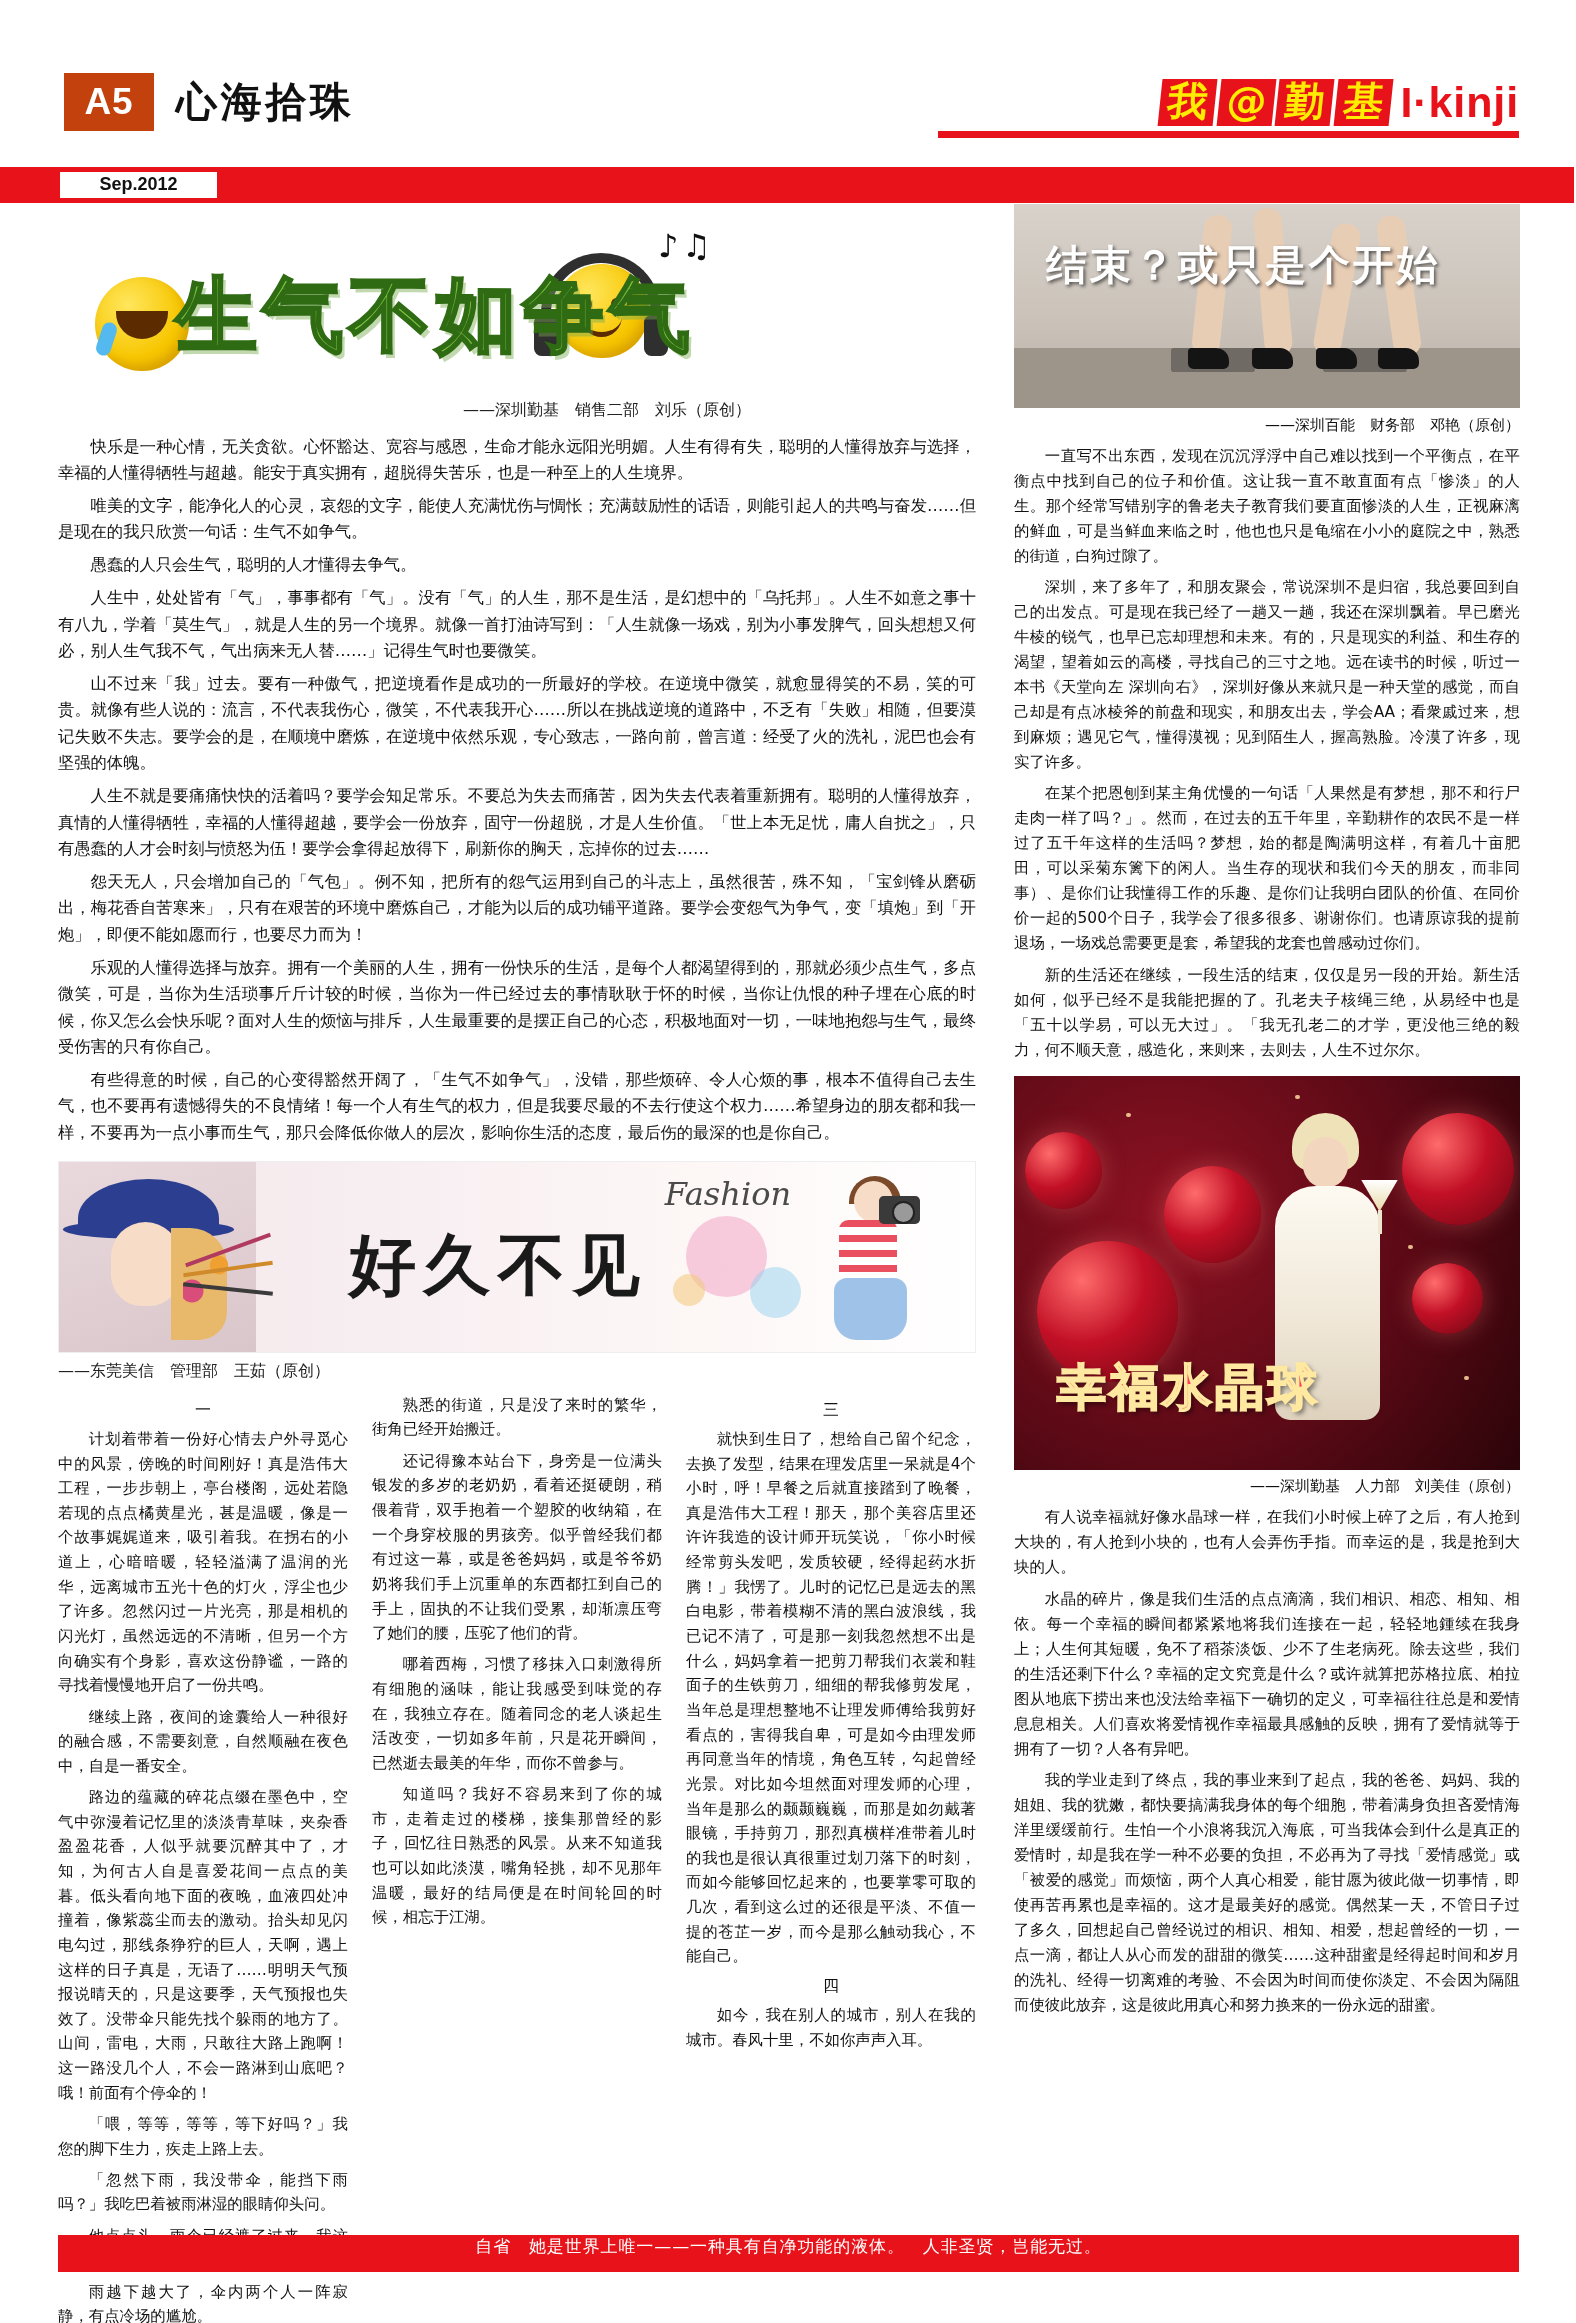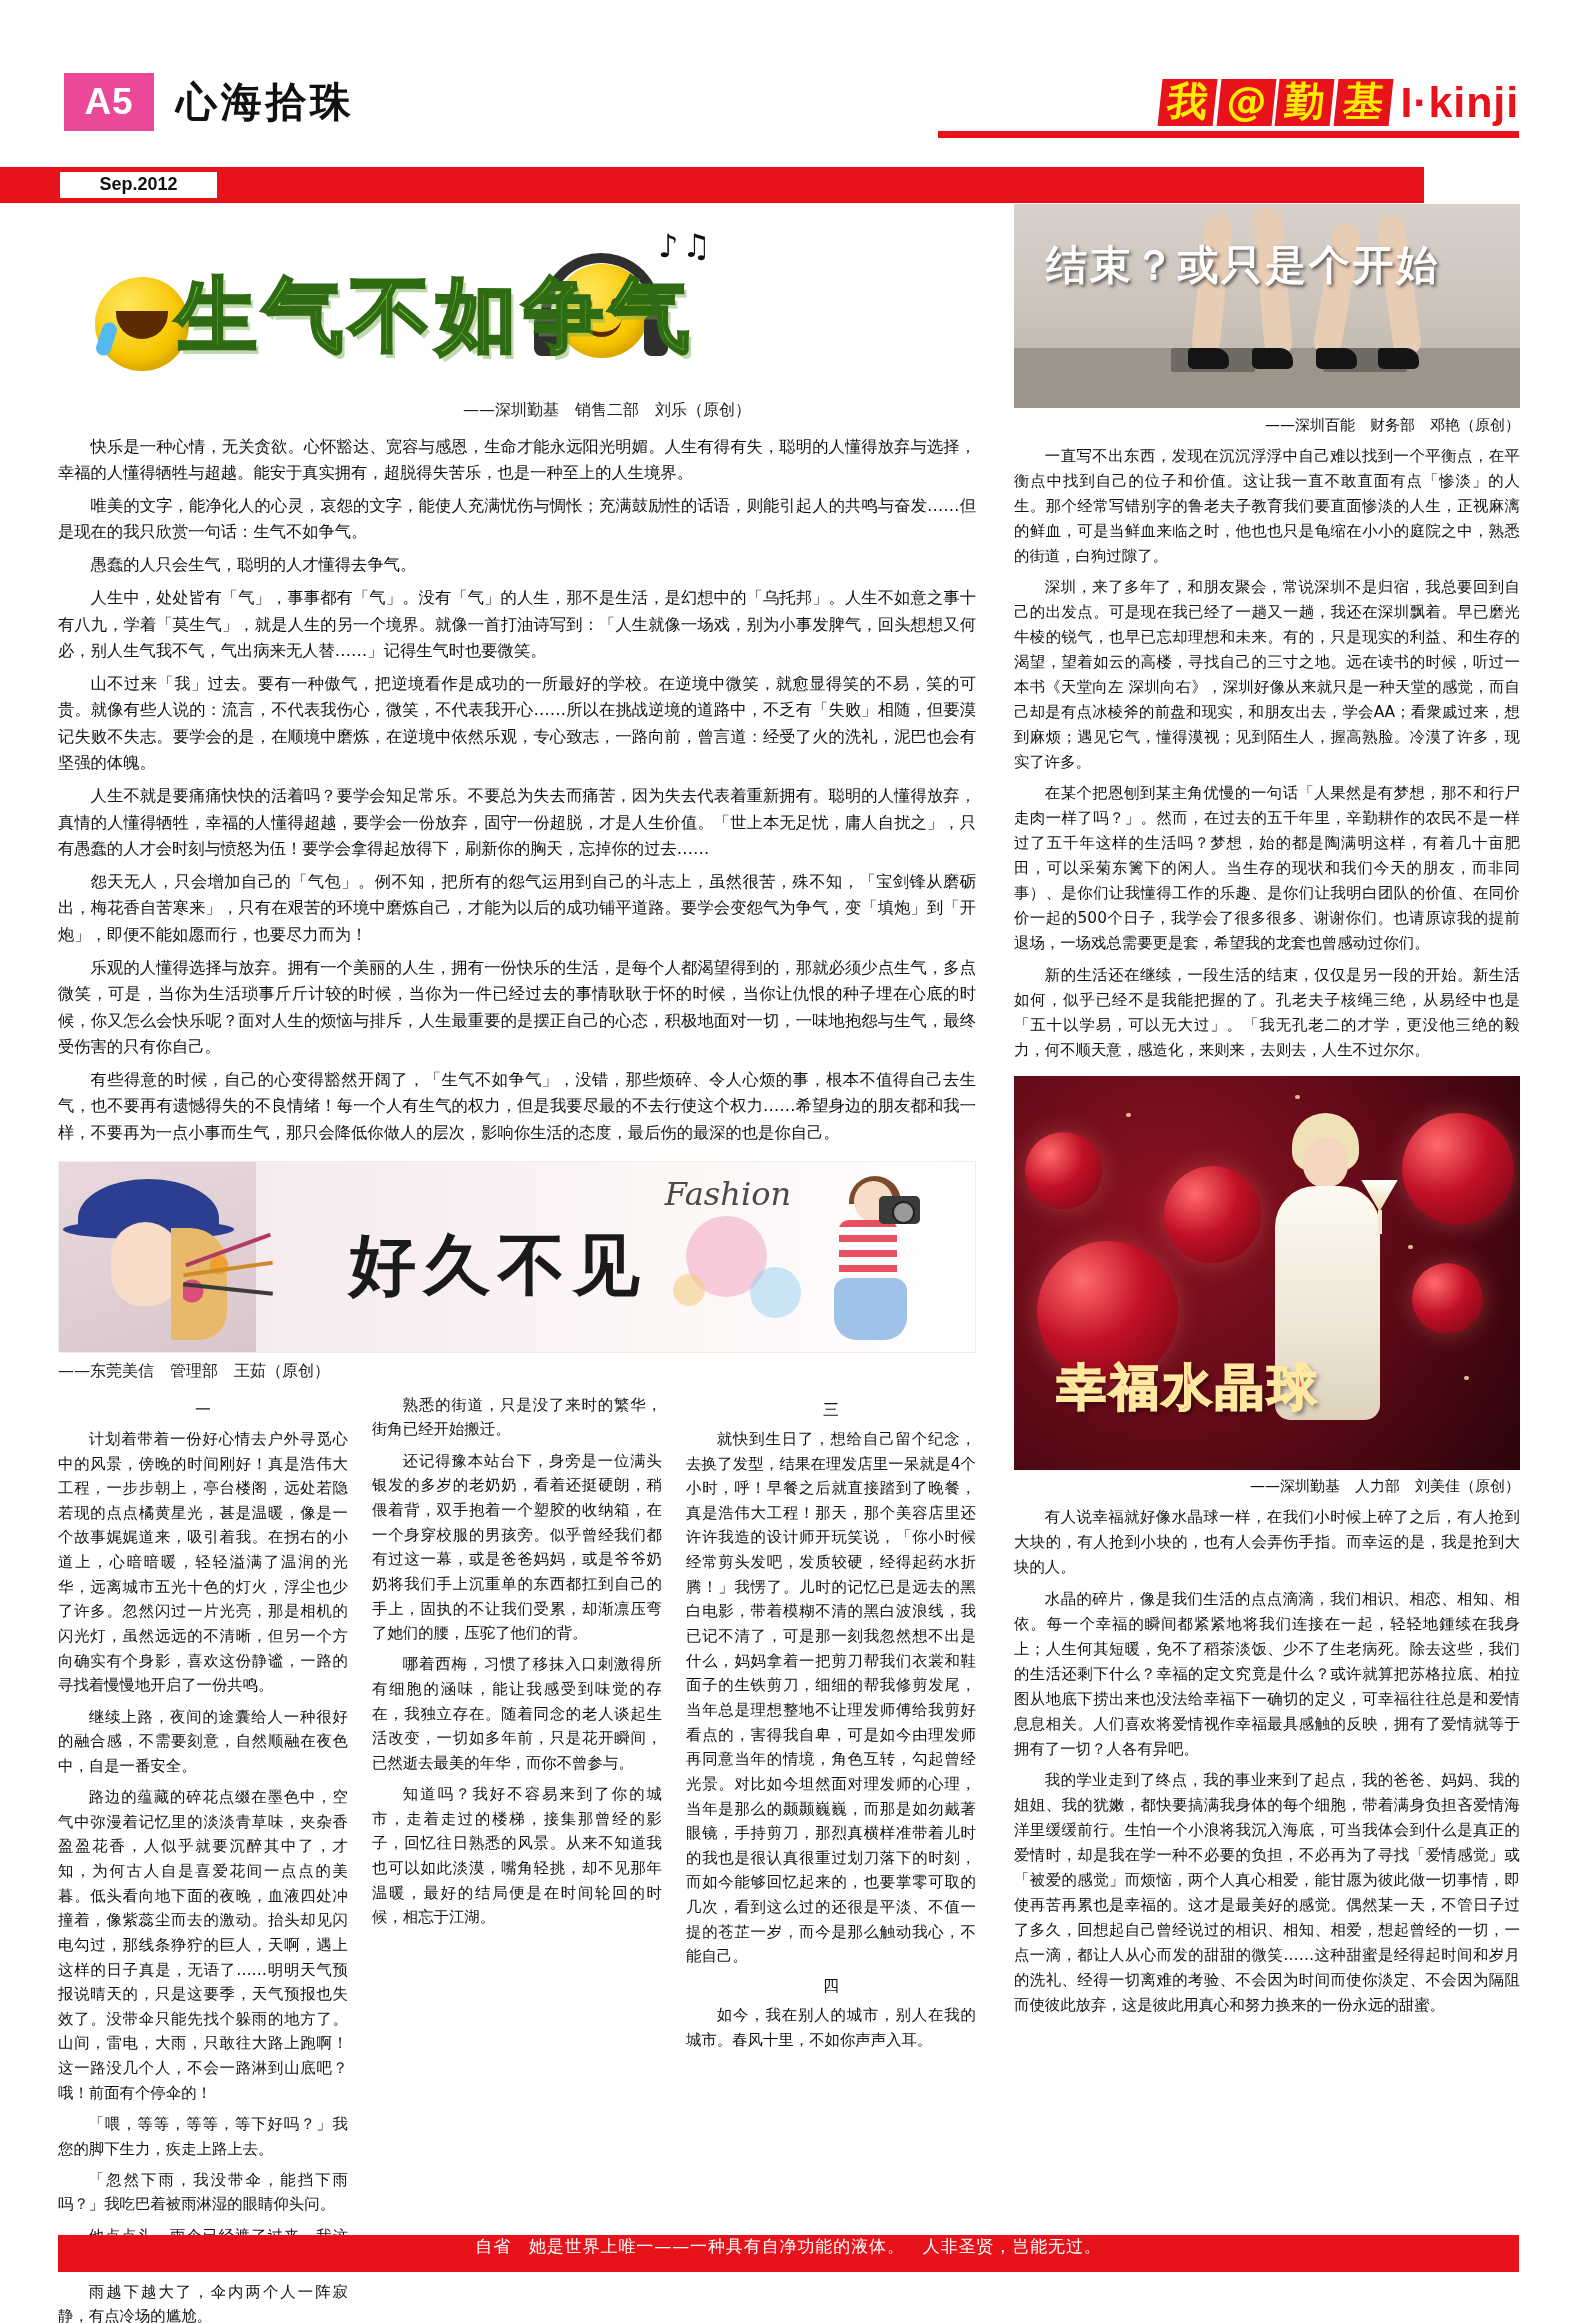--- a/index.html
+++ b/index.html
@@ -10,21 +10,21 @@
     font-family:"DejaVu Sans", sans-serif;
     color:#111;
     position:relative;
   }
   .page { position:relative; width:1577px; height:2324px; background:#ffffff; }
 
   
   .masthead { position:absolute; left:0; top:0; width:1577px; height:167px; background:#fff; }
   .page-badge {
     position:absolute; left:64px; top:73px; width:90px; height:58px;
-    background:#ec4899; color:#ffffff; font-size:37px; font-weight:bold;
+    background:#c2410c; color:#ffffff; font-size:37px; font-weight:bold;
     display:flex; align-items:center; justify-content:center;
     font-family:"Liberation Sans", sans-serif; letter-spacing:0.9px;
   }
   .section-title {
     position:absolute; left:176px; top:75px; font-size:41px; font-weight:bold;
     letter-spacing:3.7px; color:#111; font-family:"DejaVu Sans", sans-serif;
   }
   .logo-wrap { position:absolute; right:58px; top:67px; height:71px; display:flex; align-items:center; }
   .logo-cn {
     display:flex; align-items:center; gap:3.7px;
@@ -35,21 +35,21 @@
     transform:skewX(-6deg);
     font-family:"DejaVu Sans", sans-serif;
     line-height:1;
   }
   .logo-latin {
     margin-left:9.4px; font-size:43px; font-weight:bold; color:#e8131a;
     font-family:"Liberation Sans", sans-serif; letter-spacing:0.9px;
   }
   .logo-underline { position:absolute; right:58px; top:131px; width:581px; height:6.6px; background:#e8131a; }
 
-  .date-bar { position:absolute; left:0; top:167px; width:1424px; height:36px; background:#e8131a; }
+  .date-bar { position:absolute; left:0; top:167px; width:1574px; height:36px; background:#e8131a; }
   .date-bar .date-box {
     position:absolute; left:60px; top:4.7px; width:157px; height:26px; background:#ffffff;
     color:#111; font-size:18px; font-weight:bold; display:flex; align-items:center; justify-content:center;
     font-family:"Liberation Sans", sans-serif;
   }
 
   
   .left-col { position:absolute; left:58px; top:221px; width:918px; }
   .right-col { position:absolute; left:1014px; top:204px; width:506px; }
 

